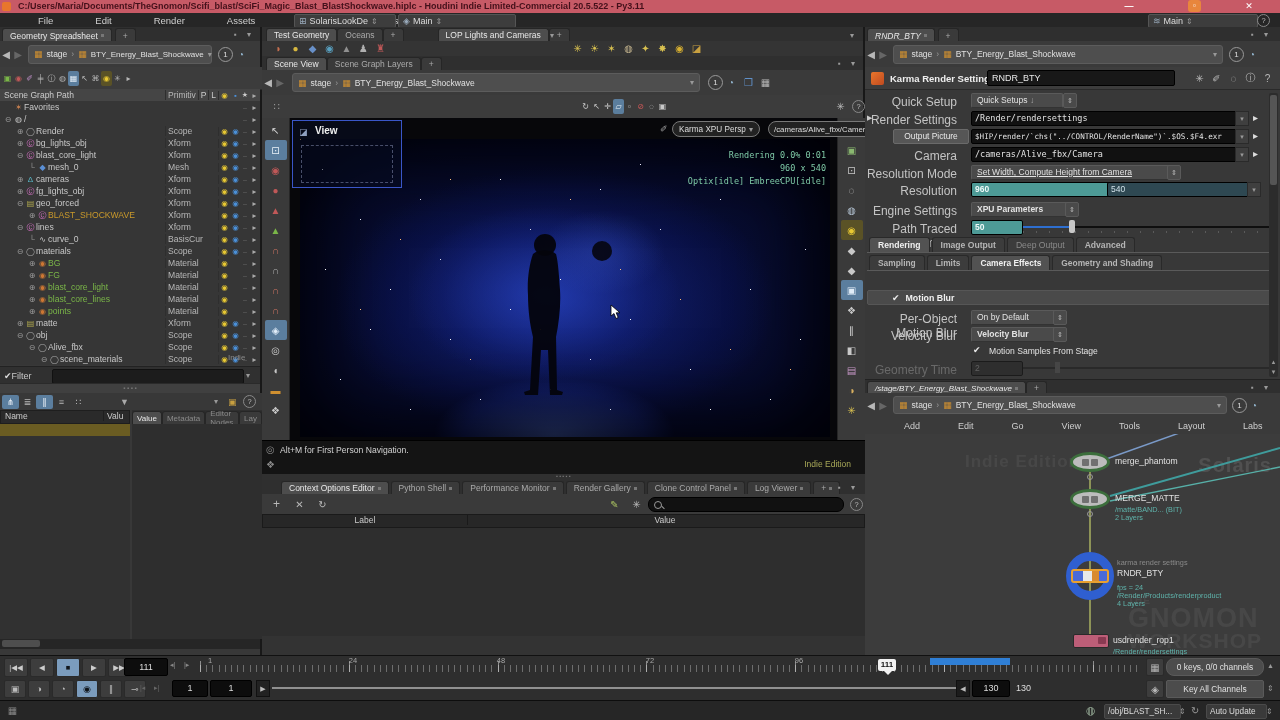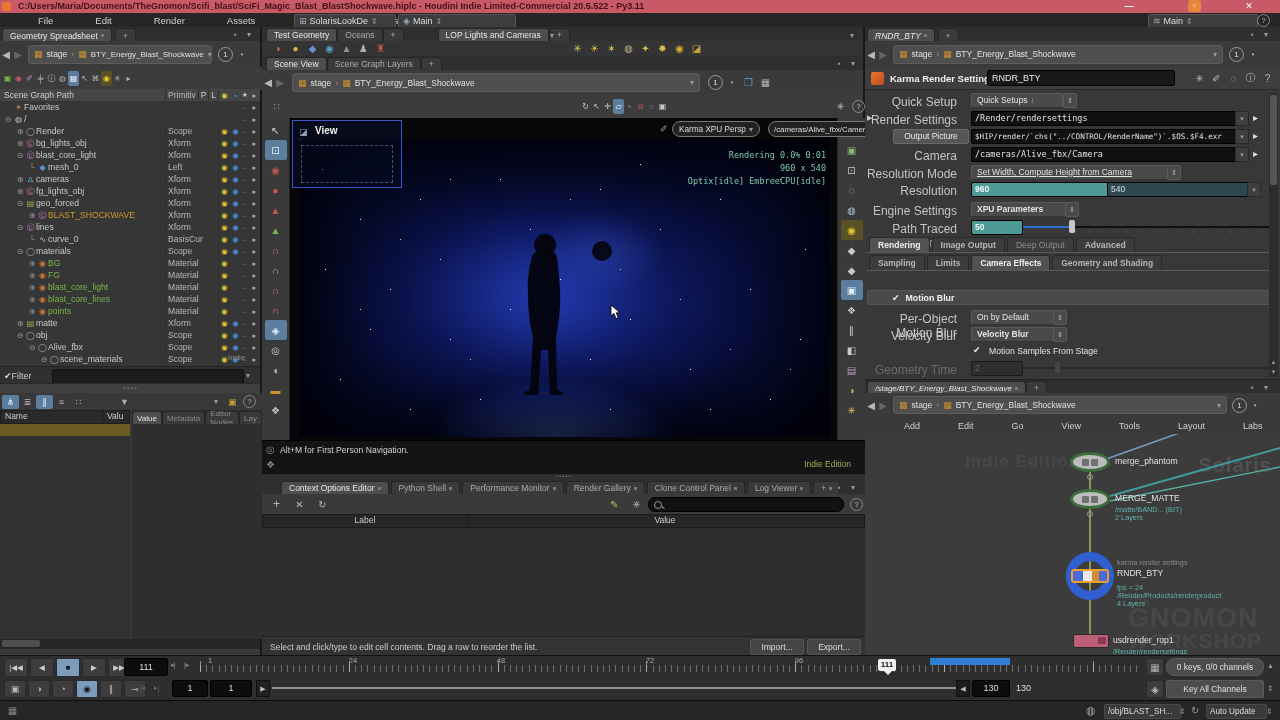--- a/index.html
+++ b/index.html
@@ -225,21 +225,21 @@
         <span class="tcolP"></span>
         <span class="tp">◉</span>
         <span class="te">◉</span>
         <span class="td">‒</span>
         <span class="ta">▸</span>
       </div>
         <div class="trow" style="padding-left: 27px;">
         <span class="twisty">└</span>
         <span class="tic" style="color: rgb(91, 143, 212);">◆</span>
         <span class="tlb">mesh_0</span>
-        <span class="ttype">Left</span>
+        <span class="ttype">Mesh</span>
         <span class="tcolP"></span>
         <span class="tcolP"></span>
         <span class="tp">◉</span>
         <span class="te">◉</span>
         <span class="td">‒</span>
         <span class="ta">▸</span>
       </div>
         <div class="trow" style="padding-left: 15px;">
         <span class="twisty">⊕</span>
         <span class="tic" style="color: rgb(88, 184, 200);">Δ</span>
@@ -699,25 +699,20 @@
           <span style="margin-left:5px;width:6px;height:6px;border:1px solid #999;border-radius:50%;display:inline-block;"></span>
           <span style="width:4px;height:1px;background:#999;transform:rotate(45deg);margin-left:-1px;margin-top:6px;"></span>
         </div>
         <span class="abs qm" style="left:588px;top:4px;">?</span>
       </div>
       <div class="abs" style="left:0;top:34px;width:100%;height:14px;background:#272727;border:1px solid #1a1a1a;box-sizing:border-box;font-size:8.5px;color:#ccc;">
         <span class="abs" style="left:0;width:204px;text-align:center;">Label</span>
         <span class="abs" style="left:204px;width:394px;text-align:center;border-left:1px solid #1a1a1a;">Value</span>
       </div>
       <div class="abs" style="left:0;top:48px;width:100%;height:108px;background:#2e2e2e;"></div>
-      <div class="abs r" style="left:0;top:156px;width:100%;height:19px;background:#333;border-top:1px solid #222;">
-        <span style="margin-left:8px;font-size:8.5px;color:#ccc;">Select and click/type to edit cell contents. Drag a row to reorder the list.</span>
-        <span class="abs" style="left:488px;top:2px;width:52px;height:14px;background:#454545;border:1px solid #555;border-radius:2px;text-align:center;line-height:14px;font-size:8.5px;color:#ddd;">Import...</span>
-        <span class="abs" style="left:545px;top:2px;width:52px;height:14px;background:#454545;border:1px solid #555;border-radius:2px;text-align:center;line-height:14px;font-size:8.5px;color:#ddd;">Export...</span>
-      </div>
     </div>
   </div>
 
   <div class="abs" style="left:865px;top:27px;width:415px;height:628px;background:#383838;">
     <div class="abs pane-tabs" style="left:0;top:0;width:100%;">
       <span class="tab active" style="margin-left:2px;font-style:italic;">
           <span>RNDR_BTY</span>
           <span class="tabdot"></span>
         </span>
       <span class="tab">+</span>

